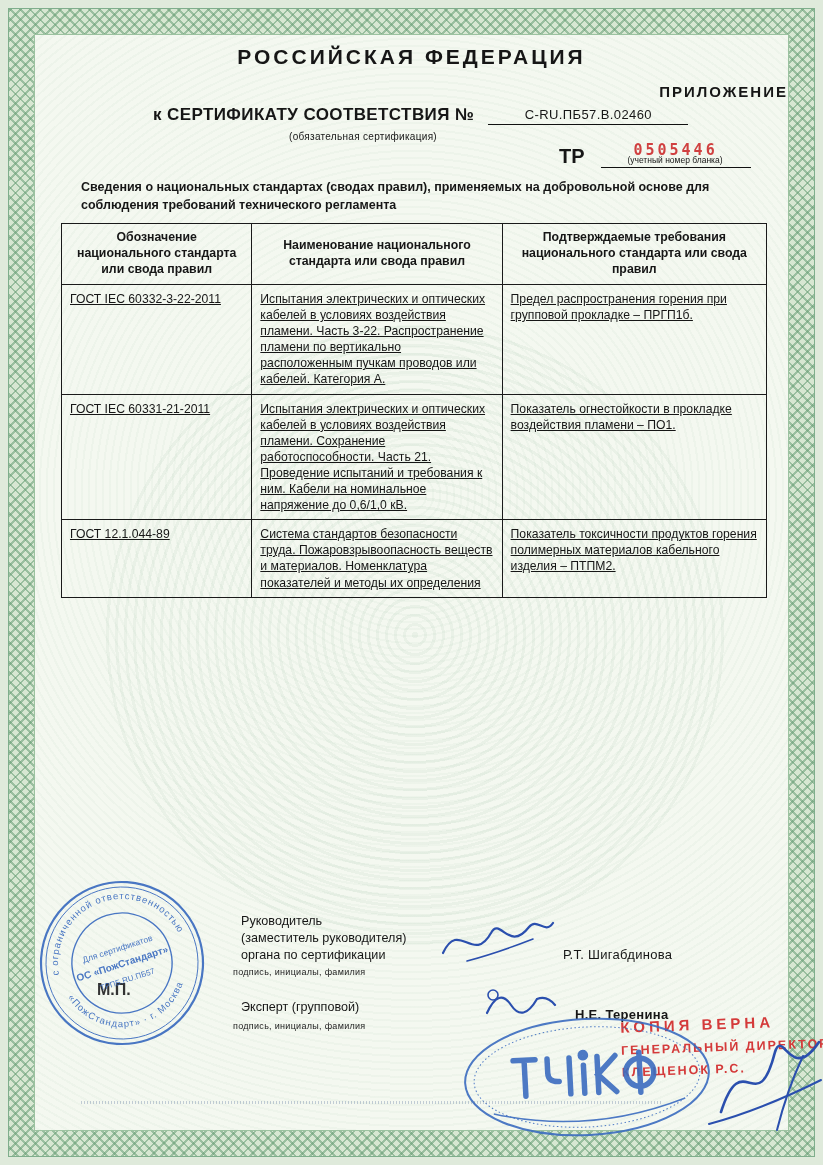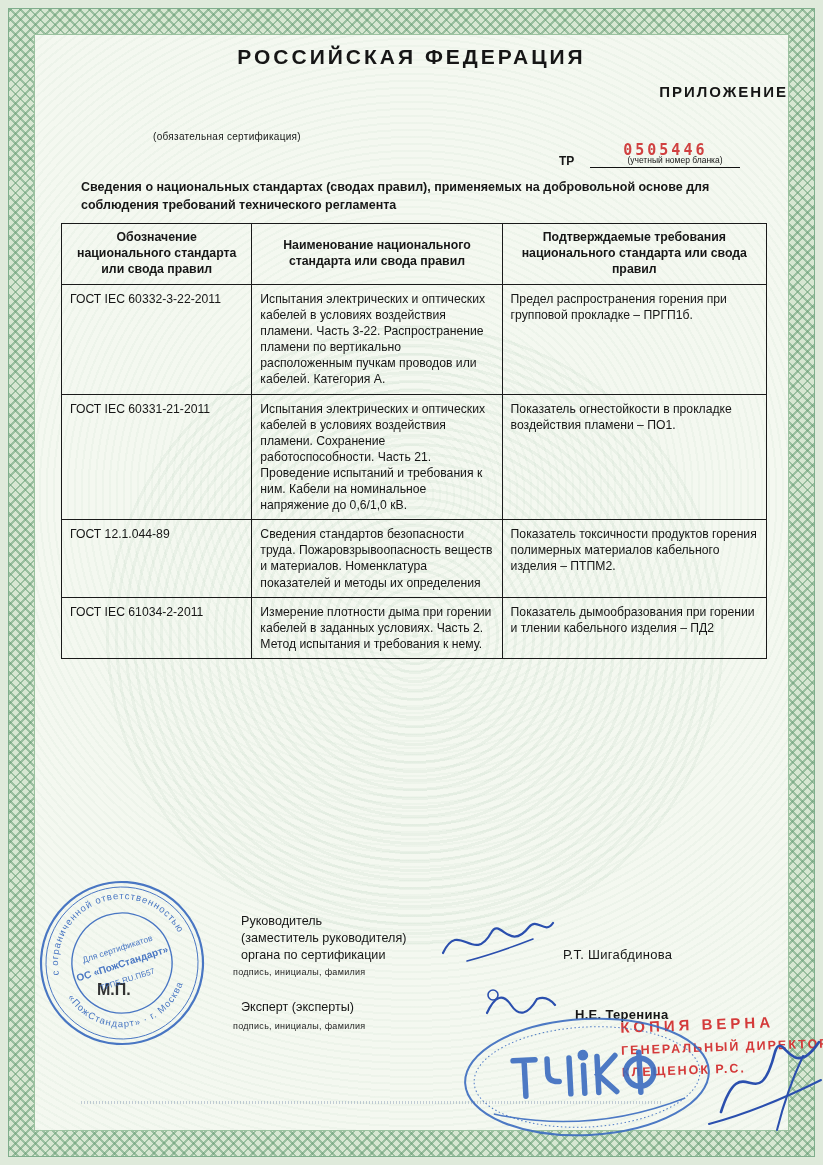--- a/index.html
+++ b/index.html
@@ -29,32 +29,32 @@
     background:repeating-radial-gradient(circle, rgba(140,180,150,.10) 0 3px, rgba(0,0,0,0) 3px 9px);
     pointer-events:none;
   }
   .abs{position:absolute;}
   .center{text-align:center;}
   .title{top:10px; left:0; right:0; font-size:21px; font-weight:bold; letter-spacing:3px;}
   .doc-type{top:48px; left:0; right:0; font-size:15px; font-weight:bold; letter-spacing:2px;text-align:right;}
   .cert-row{top:70px; left:118px; display:flex; align-items:flex-end; gap:14px;}
   .cert-label{font-size:17px; font-weight:bold; letter-spacing:.4px; white-space:nowrap;}
   .cert-num-box{width:200px; text-align:center; border-bottom:1.5px solid #111; padding-bottom:2px; font-size:13px; letter-spacing:.4px;}
-  .cert-sub{top:96px; left:118px; width:420px; font-size:10px; text-align:left; letter-spacing:.3px;}
+  .cert-sub{top:96px; left:118px; width:420px; font-size:10px; text-align:center; letter-spacing:.3px;}
   .tr-block{top:106px; left:524px; display:flex; align-items:flex-end; gap:16px;}
-  .tr-label{font-size:12px; font-weight:bold;}
+  .tr-label{font-size:20px; font-weight:bold;}
   .blank-num-box{width:150px; text-align:center; border-bottom:1.5px solid #111; padding-bottom:8px;}
   .blank-num{font-family:"DejaVu Sans Mono", monospace; font-size:15px; font-weight:bold; letter-spacing:3px; color:#d04040;}
   .blank-caption{top:120px; left:560px; width:160px; text-align:center; font-size:8.5px;}
   .intro{top:144px; left:46px; right:46px; font-size:12.5px; font-weight:bold; line-height:1.4; text-align:left;}
   .table-wrap{top:188px; left:26px; width:706px;}
   table{border-collapse:collapse; width:100%;}
   th,td{border:1px solid #1a1a1a; vertical-align:top; padding:6px 8px;}
   th{font-size:12.3px; font-weight:bold; text-align:center; vertical-align:middle; height:48px; line-height:1.3;}
-  td{font-size:12.2px; line-height:1.32;}
+  td{font-size:12.2px; line-height:1.32;text-decoration:underline;}
   .c1{width:27%;}
   .c2{width:35.5%;}
   .c3{width:37.5%;}
   .role{font-size:12.6px; line-height:1.35; white-space:pre-line;margin-left:8px;}
   .caption-small{font-size:9px; letter-spacing:.3px; color:#222;}
   .sig-name{font-size:13px; letter-spacing:.3px;}
   .mp-label{font-size:16px; font-weight:bold; color:#333;}
   .copy-stamp{
     color:#d43a3a; font-weight:bold; transform:rotate(-2deg); line-height:1.75; white-space:nowrap;
   }
@@ -71,20 +71,24 @@
 <body>
 
 <div class="page">
   <div class="frame"></div>
   <div class="paper">
     <div class="watermark"></div>
 
     <div class="abs title center">РОССИЙСКАЯ ФЕДЕРАЦИЯ</div>
     <div class="abs doc-type center">ПРИЛОЖЕНИЕ</div>
 
+    <div class="abs cert-row">
+      <span class="cert-label">к СЕРТИФИКАТУ СООТВЕТСТВИЯ  №</span>
+      <span class="cert-num-box">С-RU.ПБ57.В.02460</span>
+    </div>
     <div class="abs cert-sub">(обязательная сертификация)</div>
 
     <div class="abs tr-block">
       <span class="tr-label">ТР</span>
       <span class="blank-num-box"><span class="blank-num">0505446</span></span>
     </div>
     <div class="abs blank-caption">(учетный номер бланка)</div>
 
     <div class="abs intro">Сведения о национальных стандартах (сводах правил), применяемых на добровольной основе для соблюдения требований технического регламента</div>
 
@@ -103,39 +107,34 @@
             <td class="c2">Испытания электрических и оптических кабелей в условиях воздействия пламени. Часть 3-22. Распространение пламени по вертикально расположенным пучкам проводов или кабелей. Категория А.</td>
             <td class="c3">Предел распространения горения при групповой прокладке – ПРГП1б.</td>
           </tr>
           <tr>
             <td class="c1">ГОСТ IEC 60331-21-2011</td>
             <td class="c2">Испытания электрических и оптических кабелей в условиях воздействия пламени. Сохранение работоспособности. Часть 21. Проведение испытаний и требования к ним. Кабели на номинальное напряжение до 0,6/1,0 кВ.</td>
             <td class="c3">Показатель огнестойкости в прокладке воздействия пламени – ПО1.</td>
           </tr>
           <tr>
             <td class="c1">ГОСТ 12.1.044-89</td>
-            <td class="c2">Сведения стандартов безопасности труда. Пожаровзрывоопасность веществ и материалов. Номенклатура показателей и методы их определения</td>
+            <td class="c2">Система стандартов безопасности труда. Пожаровзрывоопасность веществ и материалов. Номенклатура показателей и методы их определения</td>
             <td class="c3">Показатель токсичности продуктов горения полимерных материалов кабельного изделия – ПТПМ2.</td>
-          </tr>
-          <tr>
-            <td class="c1">ГОСТ IEC 61034-2-2011</td>
-            <td class="c2">Измерение плотности дыма при горении кабелей в заданных условиях. Часть 2. Метод испытания и требования к нему.</td>
-            <td class="c3">Показатель дымообразования при горении и тлении кабельного изделия – ПД2</td>
           </tr>
         </tbody>
       </table>
     </div>
 
     <div class="abs role" style="left:198px; top:878px;">Руководитель
 (заместитель руководителя)
 органа  по  сертификации</div>
     <div class="abs caption-small" style="left:198px; top:932px;">подпись, инициалы, фамилия</div>
     <div class="abs sig-name" style="left:528px; top:912px;">Р.Т. Шигабдинова</div>
 
-    <div class="abs role" style="left:198px; top:964px;">Эксперт (эксперты)</div>
+    <div class="abs role" style="left:198px; top:964px;">Эксперт (групповой)</div>
     <div class="abs caption-small" style="left:198px; top:986px;">подпись, инициалы, фамилия</div>
     <div class="abs sig-name" style="left:540px; top:972px;font-weight:bold;">Н.Е. Теренина</div>
 
     <div class="abs mp-label" style="left:62px; top:946px;">М.П.</div>
 
     <svg class="abs" style="left:402px; top:878px;" width="122" height="58" viewBox="0 0 122 58">
       <path d="M6,40 C22,6 36,52 54,20 C63,3 72,40 92,14 C100,4 108,22 116,10" fill="none" stroke="#2a4fae" stroke-width="2.2" stroke-linecap="round"></path>
       <path d="M30,48 q30,-8 66,-22" fill="none" stroke="#2a4fae" stroke-width="1.6" stroke-linecap="round"></path>
     </svg>
 

